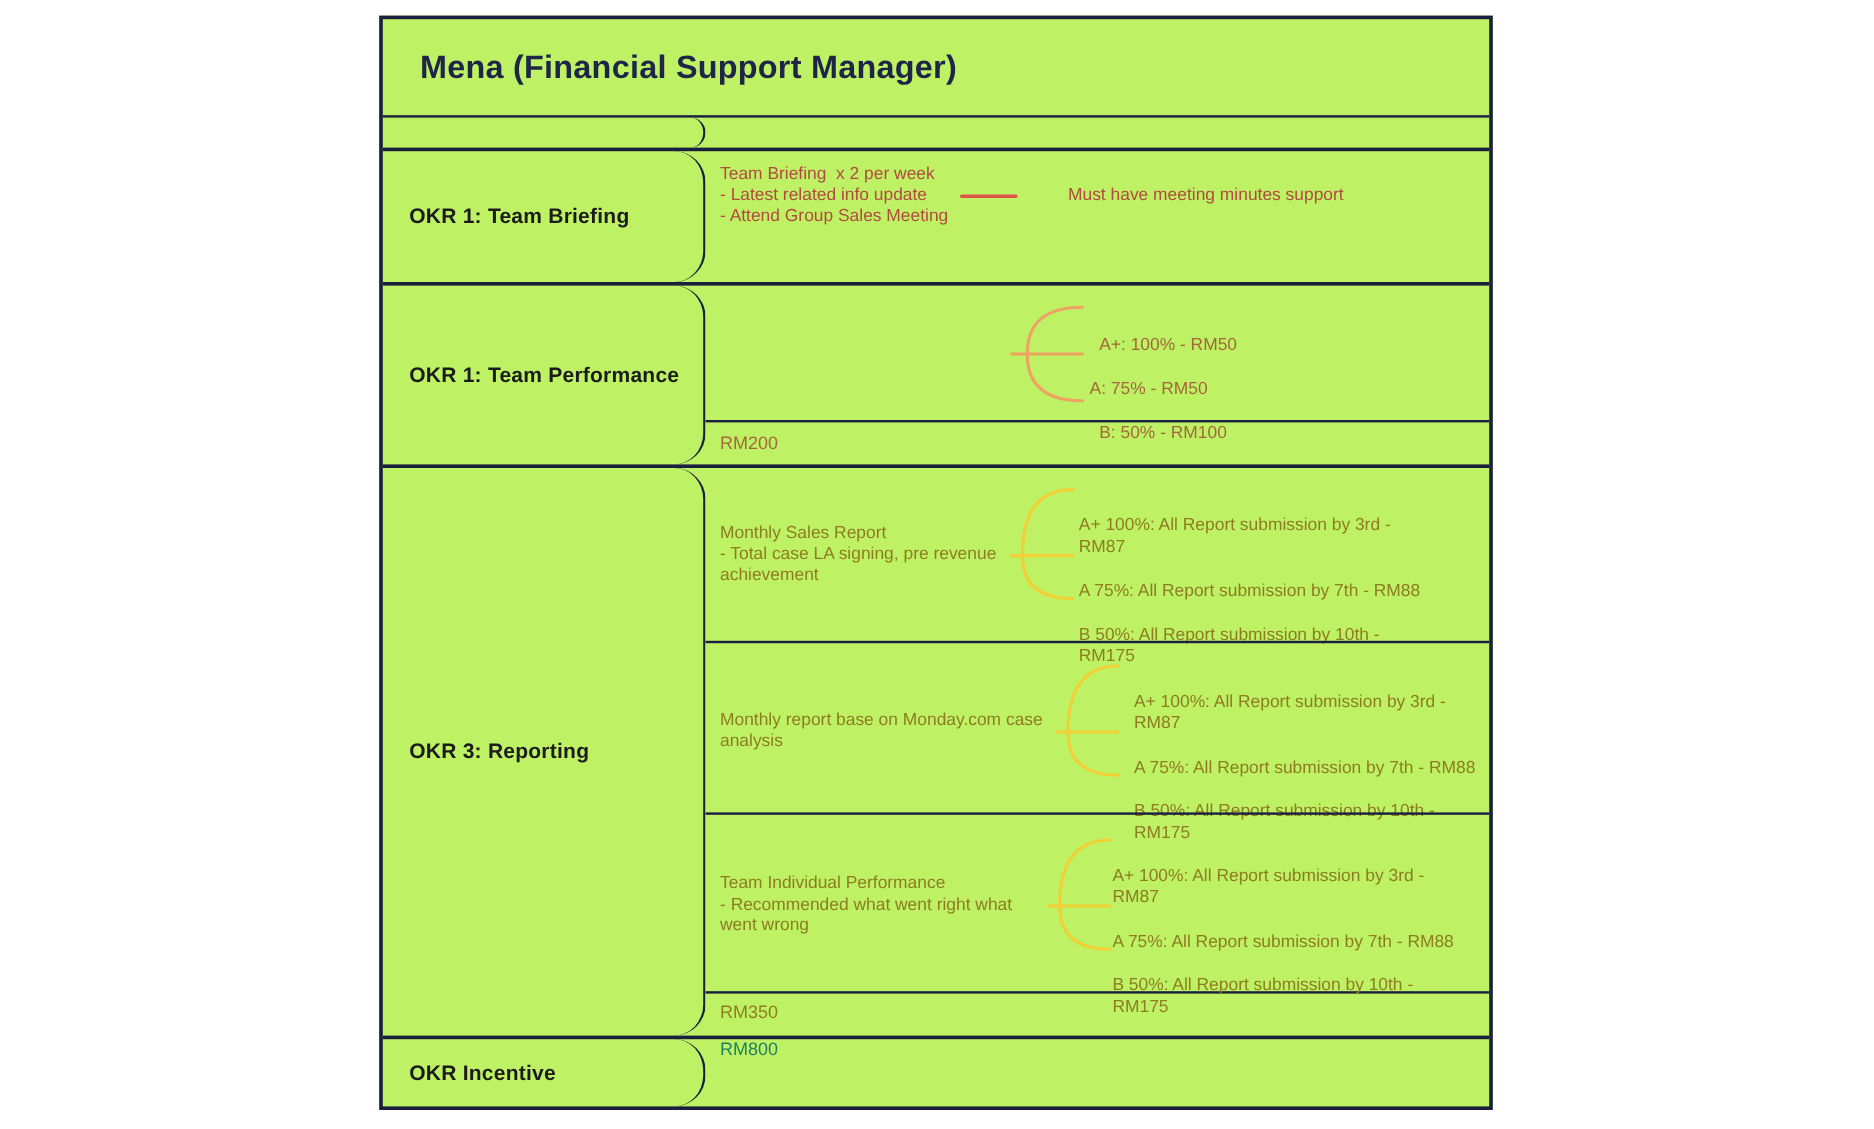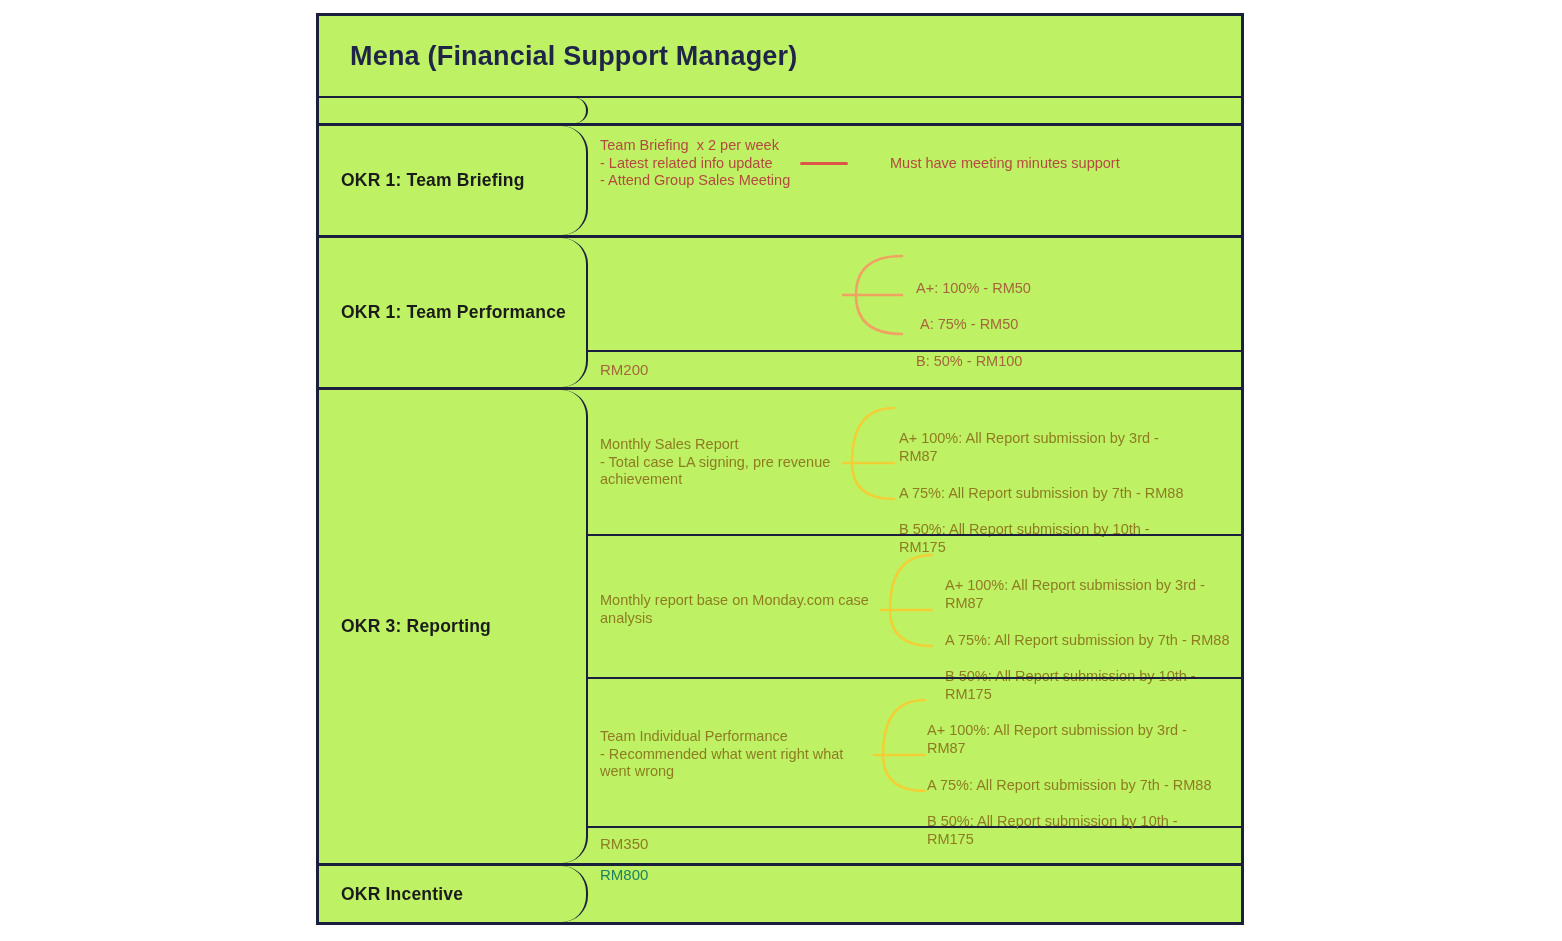--- a/index.html
+++ b/index.html
@@ -77,21 +77,21 @@
       <div class="cell-l">
         <span class="row-label">OKR 1: Team Performance</span>
       </div>
       <div class="cell-r">
         <div class="content" style="height:112px;">
           <svg class="bracket orange-stroke" style="left:254px; top:10px;" width="74" height="96" viewBox="0 0 74 96">
             <path d="M60 8 Q14 8 14 47 Q14 86 60 86"></path>
             <path d="M0 47 L60 47"></path>
           </svg>
           <div class="branch-item orange" style="left:328px; top:11px;">A+: 100% - RM50</div>
-          <div class="branch-item orange" style="left:332px; top:47px;">A: 75% - RM50</div>
+          <div class="branch-item orange" style="left:320px; top:47px;">A: 75% - RM50</div>
           <div class="branch-item orange" style="left:328px; top:84px;">B: 50% - RM100</div>
         </div>
         <div class="amount-strip" style="height:37px;">
           <span class="amount-text orange">RM200</span>
         </div>
       </div>
     </div>
 
     <div class="trow bb3" style="height:476px;">
       <div class="cell-l">

